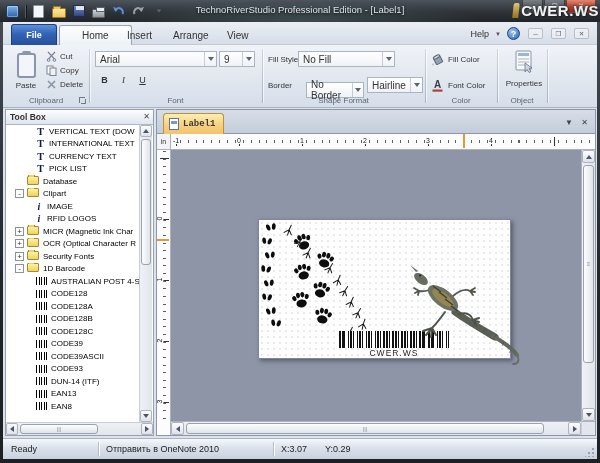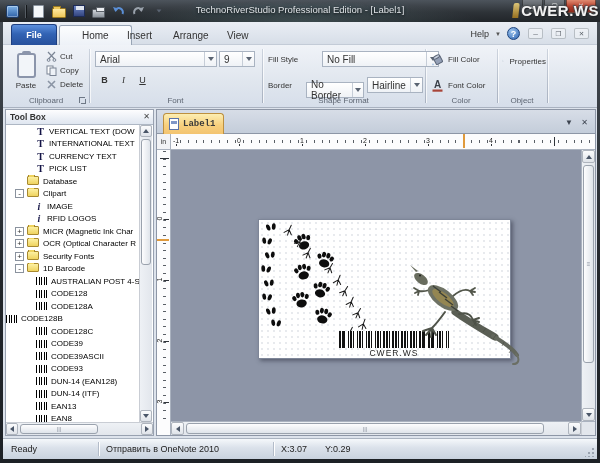--- a/index.html
+++ b/index.html
@@ -76,21 +76,21 @@
 
   .combo { position:absolute; height:16px; background:linear-gradient(#ffffff,#eff2f6); border:1px solid #a9b3c1;
     display:flex; align-items:center; font-size:10px; color:#333; padding-left:4px; }
   .combo .arrow { margin-left:auto; width:12px; height:100%; border-left:1px solid #c6cdd7;
     display:flex; align-items:center; justify-content:center; }
   .tri-down { width:0; height:0; border-left:3px solid transparent; border-right:3px solid transparent; border-top:4px solid #5a6472; }
   .fmt-btn { position:absolute; width:17px; height:16px; text-align:center; line-height:15px; font-size:9px; color:#333;
     border:1px solid transparent; border-radius:2px; }
   .color-btn { position:absolute; height:16px; display:flex; align-items:center; gap:4px; font-size:8px; color:#333; }
   .bucket-ic, .fontcolor-ic { width:13px; height:13px; }
-  .props-btn { position:absolute; display:flex; flex-direction:row; align-items:center; gap:6px; }
+  .props-btn { position:absolute; display:flex; flex-direction:column; align-items:center; gap:6px; }
   .props-ic { width:24px; height:24px; position:relative; }
 
   
   .client { position:relative; height:330px; }
 
   
   .toolbox { position:absolute; left:2px; top:1px; bottom:2px; width:149px; border:1px solid #98a1b0; background:#0f766e; }
   .tb-header { position:relative; height:15px; background:linear-gradient(#fdfdfe,#dfe6f0);
     border-bottom:1px solid #aeb7c4; }
   .tb-title { position:absolute; left:4px; top:2px; font-size:8.5px; font-weight:bold; color:#333; }
@@ -293,21 +293,21 @@
         <span class="arrow">
             <span class="tri-down"></span>
           </span>
       </div>
       <div class="fmt-btn" style="left:93px;top:27px;font-weight:bold">B</div>
       <div class="fmt-btn" style="left:112px;top:27px;font-style:italic;font-family:'Liberation Serif',serif">I</div>
       <div class="fmt-btn" style="left:131px;top:27px;text-decoration:underline">U</div>
       <div class="group-label" style="left:86px;width:173px">Font</div>
 
       <div class="ribbon-smalltext" style="position:absolute;left:265px;top:10px">Fill Style</div>
-      <div class="combo" style="left:319px;top:6px;width:117px">
+      <div class="combo" style="left:295px;top:6px;width:97px">
         <span>No Fill</span>
         <span class="arrow">
             <span class="tri-down"></span>
           </span>
       </div>
       <div class="ribbon-smalltext" style="position:absolute;left:265px;top:36px">Border</div>
       <div class="combo" style="left:303px;top:37px;width:58px">
         <span>No Border</span>
         <span class="arrow">
             <span class="tri-down"></span>
@@ -419,43 +419,39 @@
               <span>AUSTRALIAN POST 4-S</span>
             </div>
             <div class="trow" style="padding-left: 30px;">
               <span class="ic-barcode"></span>
               <span>CODE128</span>
             </div>
             <div class="trow" style="padding-left: 30px;">
               <span class="ic-barcode"></span>
               <span>CODE128A</span>
             </div>
-            <div class="trow" style="">
+            <div class="trow" style="padding-left: 30px;">
               <span class="ic-barcode"></span>
               <span>CODE128B</span>
             </div>
             <div class="trow" style="padding-left: 30px;">
               <span class="ic-barcode"></span>
               <span>CODE128C</span>
             </div>
             <div class="trow" style="padding-left: 30px;">
               <span class="ic-barcode"></span>
               <span>CODE39</span>
             </div>
             <div class="trow" style="padding-left: 30px;">
               <span class="ic-barcode"></span>
               <span>CODE39ASCII</span>
             </div>
             <div class="trow" style="padding-left: 30px;">
               <span class="ic-barcode"></span>
               <span>CODE93</span>
-            </div>
-            <div class="trow" style="padding-left: 30px;">
-              <span class="ic-barcode"></span>
-              <span>DUN-14 (EAN128)</span>
             </div>
             <div class="trow" style="padding-left: 30px;">
               <span class="ic-barcode"></span>
               <span>DUN-14 (ITF)</span>
             </div>
             <div class="trow" style="padding-left: 30px;">
               <span class="ic-barcode"></span>
               <span>EAN13</span>
             </div>
             <div class="trow" style="padding-left: 30px;">

